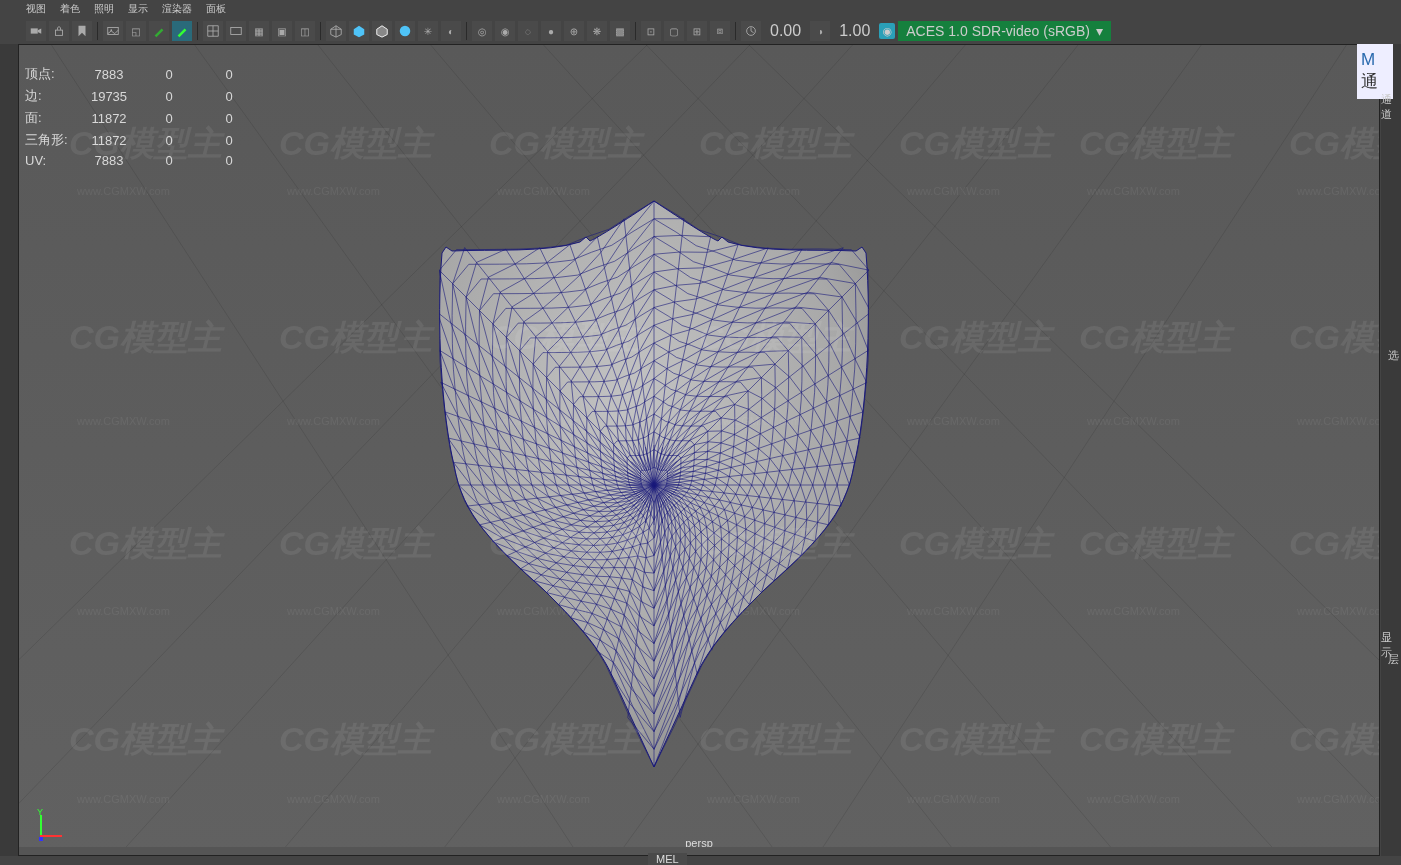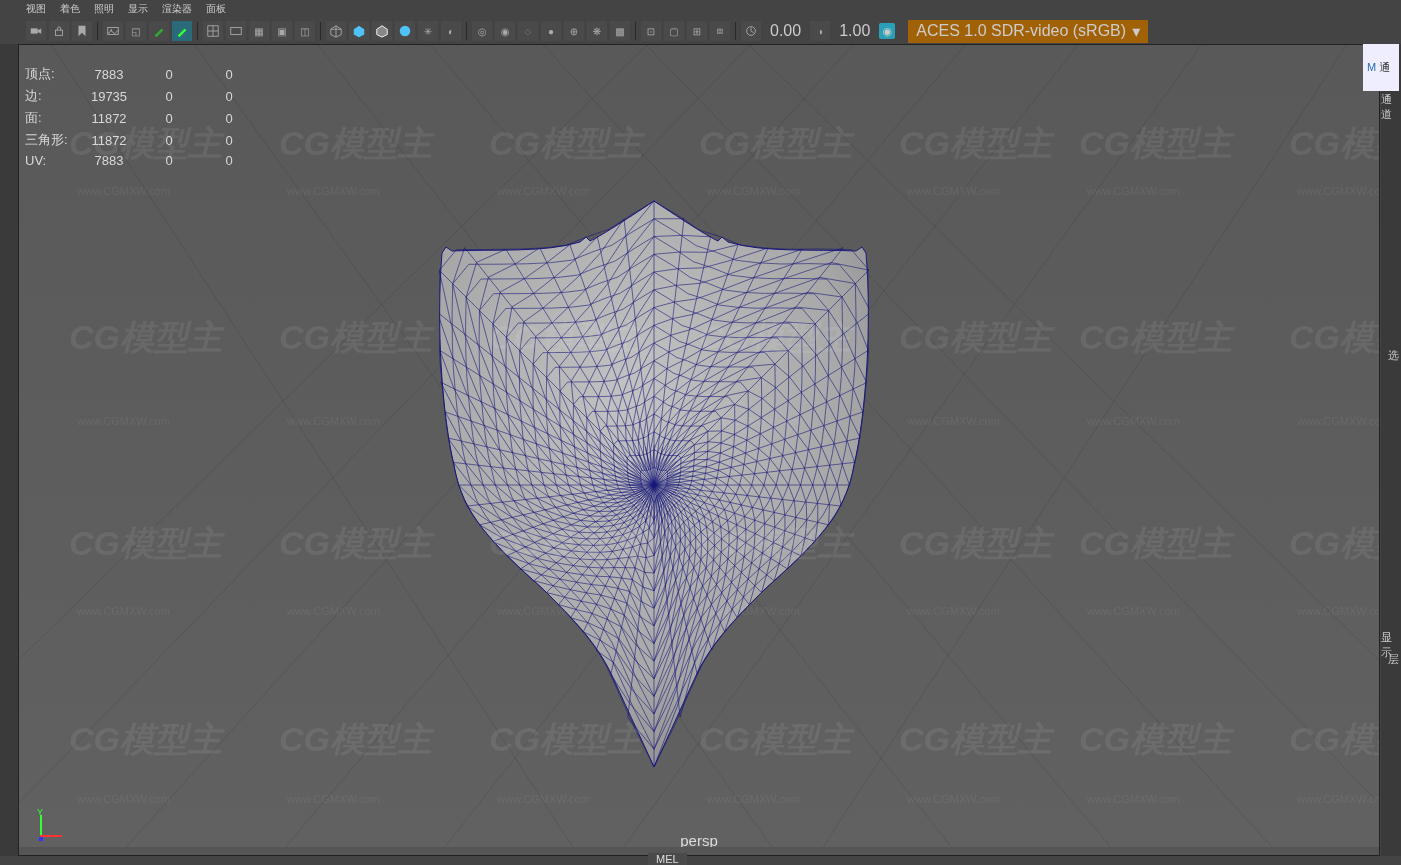--- a/index.html
+++ b/index.html
@@ -56,31 +56,30 @@
 .tool-icon.active { background: #2a6a7a; }
 .tool-icon.blue { color: #4fc3f7; }
 .tool-icon svg { width: 14px; height: 14px; }
 .divider { width: 1px; height: 18px; background: #2a2a2a; margin: 0 2px; }
 .toolbar-value {
   color: #ccc;
   font-size: 16px;
   padding: 0 6px;
 }
 .colorspace-dropdown {
-  background: #a16207;
+  background: #15803d;
   color: #ccc;
   padding: 2px 8px;
-  font-size: 16px;
+  font-size: 14px;
   display: flex;
   align-items: center;
   gap: 6px;
   min-width: 200px;
   justify-content: space-between;
   cursor: pointer;
-  margin-left: 10px;
 }
 .cs-icon {
   width: 16px; height: 16px; background: #2aa0b8; border-radius: 2px;
   display: inline-flex; align-items: center; justify-content: center;
 }
 
 
 .viewport {
   position: absolute;
   top: 44px;
@@ -141,40 +140,40 @@
 .axis-gizmo .y-label { position: absolute; left: 6px; top: 0; color: #3f3; font-size: 9px; }
 .axis-gizmo .z-dot { position: absolute; left: 8px; bottom: 2px; width: 4px; height: 4px; background: #33f; }
 
 
 .camera-label {
   position: absolute;
   bottom: 6px;
   left: 50%;
   transform: translateX(-50%);
   color: #ddd;
-  font-size: 15px;
+  font-size: 11px;
 }
 
 
 .right-panel {
   position: absolute;
   top: 44px;
   right: 0;
   width: 20px;
   height: 812px;
   background: #3a3a3a;
 }
 .right-tab {
   position: absolute;
-  right: 2px;
+  right: 8px;
   width: 36px;
   background: #eef;
   color: #333;
-  font-size: 11px;
-  padding: 16px 4px;
+  font-size: 17px;
+  padding: 6px 4px;
   cursor: pointer;
 }
 .right-tab.top { top: 0; }
 .right-label {
   position: absolute;
   right: 2px;
   color: #ccc;
   font-size: 11px;
 }
 

